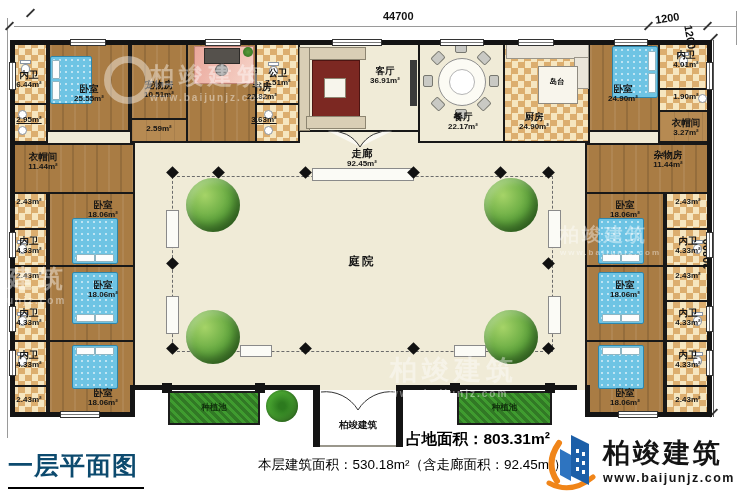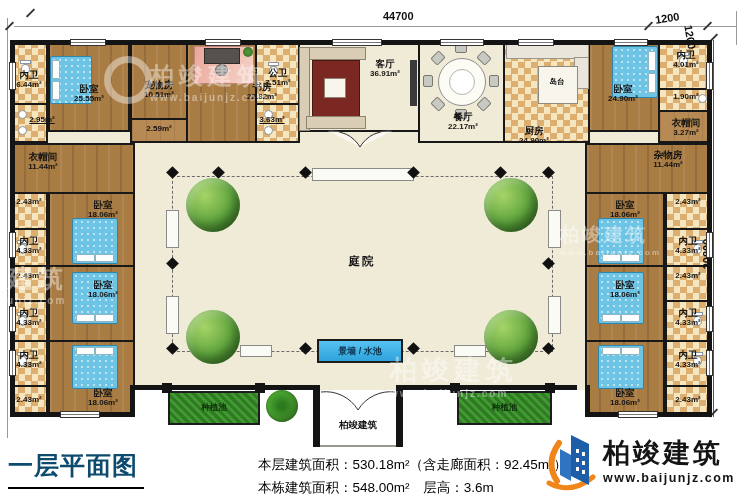--- a/index.html
+++ b/index.html
@@ -151,21 +151,20 @@
   <div class="bench" style="left:548px;top:210px;width:11px;height:36px;"></div>
   <div class="bench" style="left:548px;top:296px;width:11px;height:36px;"></div>
   <div class="bench" style="left:240px;top:345px;width:30px;height:10px;"></div>
   <div class="bench" style="left:454px;top:345px;width:30px;height:10px;"></div>
 
   <div class="tree" style="left:186px;top:178px;"></div>
   <div class="tree" style="left:484px;top:178px;"></div>
   <div class="tree" style="left:186px;top:310px;"></div>
   <div class="tree" style="left:484px;top:310px;"></div>
 
-  <div class="pool" style="left:317px;top:339px;width:86px;height:24px;">景墙 / 水池</div>
 
   <div class="bed" style="left:50px;top:56px;width:40px;height:46px;">
       <i class="pil" style="left:1px;top:3px;width:6px;height:17px;"></i>
       <i class="pil" style="left:1px;top:24px;width:6px;height:17px;"></i>
     </div>
   <div class="bed" style="left:612px;top:46px;width:44px;height:50px;">
       <i class="pil" style="right:1px;top:4px;width:6px;height:18px;"></i>
       <i class="pil" style="right:1px;top:26px;width:6px;height:18px;"></i>
     </div>
   <div class="bed" style="left:72px;top:218px;width:44px;height:44px;">
@@ -311,21 +310,21 @@
     </div>
 
   <div class="planter" style="left:168px;top:391px;width:92px;height:34px;">种植池</div>
   <div class="planter" style="left:457px;top:391px;width:95px;height:34px;">种植池</div>
   <div class="palm" style="left:266px;top:390px;"></div>
 
   <div class="rlabel" style="left:7px;top:70px;">
       <div class="nm">内卫</div>
       <div class="ar">6.44m²</div>
     </div>
-  <div class="rlabel" style="left:20px;top:116px;text-decoration:underline;">
+  <div class="rlabel" style="left:7px;top:116px;text-decoration:underline;">
       <div class="ar">2.95m²</div>
     </div>
   <div class="rlabel" style="left:67px;top:84px;">
       <div class="nm">卧室</div>
       <div class="ar">25.55m²</div>
     </div>
   <div class="rlabel" style="left:137px;top:80px;">
       <div class="nm">宠物房</div>
       <div class="ar">10.51m²</div>
     </div>
@@ -333,32 +332,32 @@
       <div class="ar">2.59m²</div>
     </div>
   <div class="rlabel" style="left:200px;top:82px;padding-left:40px;">
       <div class="nm">书房</div>
       <div class="ar">22.82m²</div>
     </div>
   <div class="rlabel" style="left:256px;top:68px;">
       <div class="nm">公卫</div>
       <div class="ar">7.51m²</div>
     </div>
-  <div class="rlabel" style="left:250px;top:116px;text-decoration:underline;">
+  <div class="rlabel" style="left:242px;top:116px;text-decoration:underline;">
       <div class="ar">3.63m²</div>
     </div>
-  <div class="rlabel" style="left:363px;top:59px;">
+  <div class="rlabel" style="left:363px;top:66px;">
       <div class="nm">客厅</div>
       <div class="ar">36.91m²</div>
     </div>
   <div class="rlabel" style="left:441px;top:112px;">
       <div class="nm">餐厅</div>
       <div class="ar">22.17m²</div>
     </div>
-  <div class="rlabel" style="left:512px;top:126px;">
+  <div class="rlabel" style="left:512px;top:112px;">
       <div class="nm">厨房</div>
       <div class="ar">24.90m²</div>
     </div>
   <div class="rlabel" style="left:535px;top:78px;width:44px;">
       <div class="nm" style="font-size:7.5px;">岛台</div>
     </div>
   <div class="rlabel" style="left:601px;top:84px;">
       <div class="nm">卧室</div>
       <div class="ar">24.90m²</div>
     </div>
@@ -439,20 +438,24 @@
   <div class="rlabel" style="left:666px;top:350px;">
       <div class="nm">内卫</div>
       <div class="ar">4.33m²</div>
     </div>
   <div class="rlabel" style="left:666px;top:396px;">
       <div class="ar">2.43m²</div>
     </div>
   <div class="rlabel" style="left:603px;top:388px;">
       <div class="nm">卧室</div>
       <div class="ar">18.06m²</div>
+    </div>
+  <div class="rlabel" style="left:320px;top:148px;width:84px;">
+      <div class="nm" style="font-size:10.5px;">走廊</div>
+      <div class="ar">92.45m²</div>
     </div>
   <div class="rlabel" style="left:329px;top:255px;width:66px;">
       <div class="nm" style="font-size:11.5px;letter-spacing:2px;">庭院</div>
     </div>
 
   <div class="wm" style="left:150px;top:60px;">
       <span class="ring"></span>
       <div class="big" style="font-size:24px;">柏竣建筑</div>
       <div class="url">www.baijunjz.com</div>
     </div>
@@ -465,25 +468,22 @@
       <div class="url">www.baijunjz.com</div>
     </div>
   <div class="wm" style="left:-52px;top:262px;">
       <div class="big" style="font-size:25px;">柏竣建筑</div>
       <div class="url">www.baijunjz.com</div>
     </div>
 
   <div id="titleblock">
     <span class="t">一层平面图</span>
   </div>
+  <div class="stat" style="left:406px;top:429px;font-size:15.5px;font-weight:600;">占地面积：803.31m²</div>
   <div class="stat" style="left:258px;top:456px;font-size:13.5px;font-weight:500;">本层建筑面积：530.18m²（含走廊面积：92.45m²）</div>
-  <div class="stat" style="left:258px;top:479px;font-size:13.5px;font-weight:500;">
-    <span>本栋建筑面积：548.00m²</span>
-    <span style="margin-left:10px;">层高：3.6m</span>
-  </div>
 
   <div id="brand">
     <svg width="56" height="62" viewBox="0 0 56 62">
       <path d="M14 52 Q2 34 16 14" fill="none" stroke="#f08519" stroke-width="6" stroke-linecap="round"></path>
       <path d="M6 54 Q28 66 50 48" fill="none" stroke="#f08519" stroke-width="5" stroke-linecap="round"></path>
       <path d="M28 6 L46 15 L46 56 L28 47 Z" fill="#1c5fa8"></path>
       <path d="M17 20 L28 26 L28 52 L17 46 Z" fill="#2e74c0"></path>
       <rect x="33" y="20" width="3" height="4" fill="#fff"></rect>
         <rect x="39" y="23" width="3" height="4" fill="#fff"></rect>
       <rect x="33" y="29" width="3" height="4" fill="#fff"></rect>

